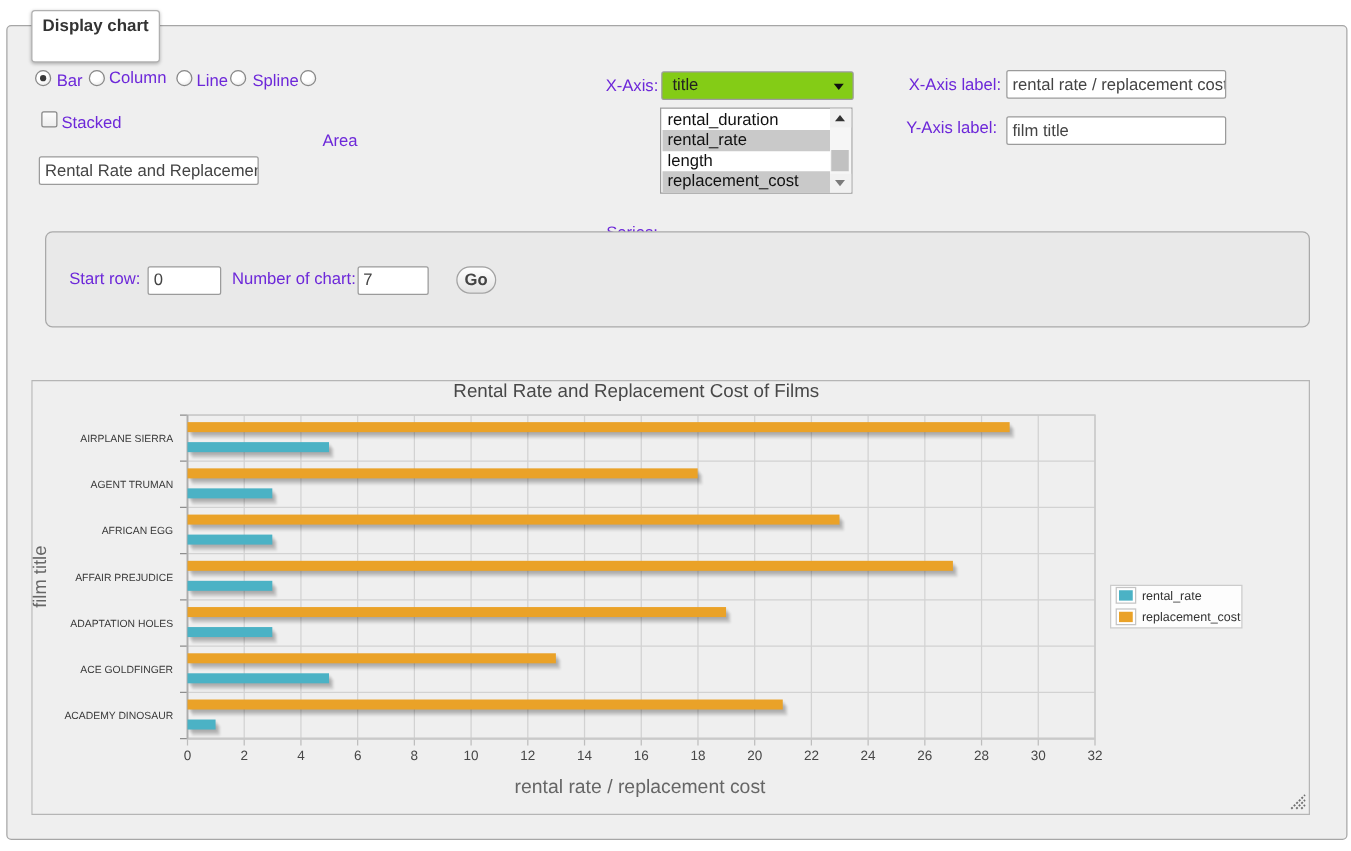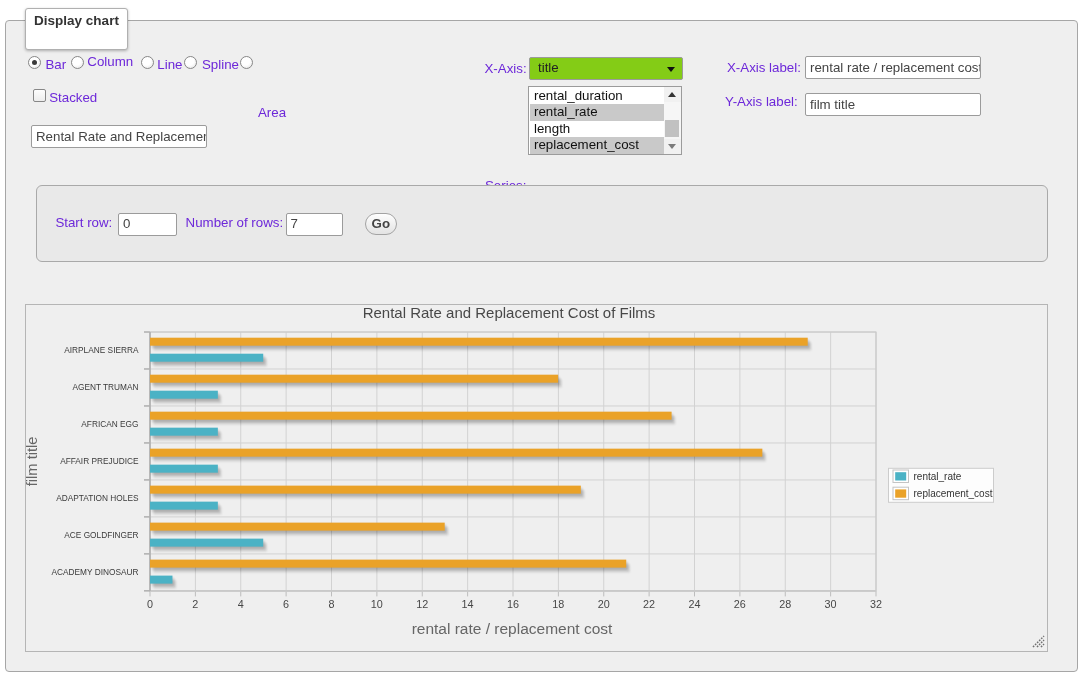--- a/index.html
+++ b/index.html
@@ -67,21 +67,21 @@
         <span class="tri-dn"></span>
       </div>
   </div>
 </div>
 <div class="lbl" style="left:725px; top:93.5px;">Y-Axis label:</div>
 <div class="tinput" style="left:805px; top:92.5px; width:176px; height:23px; line-height:21px;">film title</div>
 
 <div class="toolbar"></div>
 <div class="lbl" style="left:55.4px; top:215px;">Start row:</div>
 <div class="tinput" style="left:118px; top:213.3px; width:58.5px; height:22.3px; line-height:20px;">0</div>
-<div class="lbl" style="left:185.6px; top:215px;">Number of rows:</div>
+<div class="lbl" style="left:185.6px; top:215px;">Number of chart:</div>
 <div class="tinput" style="left:285.6px; top:213.3px; width:57.5px; height:22.3px; line-height:20px;">7</div>
 <div class="gobtn">Go</div>
 
 <svg class="abs" style="left:25px; top:303.6px;" width="1023" height="348" viewBox="0 0 1023 348">
 <defs>
 <filter id="sh" x="-30%" y="-30%" width="180%" height="180%">
         <feGaussianBlur stdDeviation="0.9"></feGaussianBlur>
       </filter>
 </defs>
 <rect x="0.5" y="0.5" width="1022" height="347" fill="#efefef" stroke="#b5b5b5"></rect>

